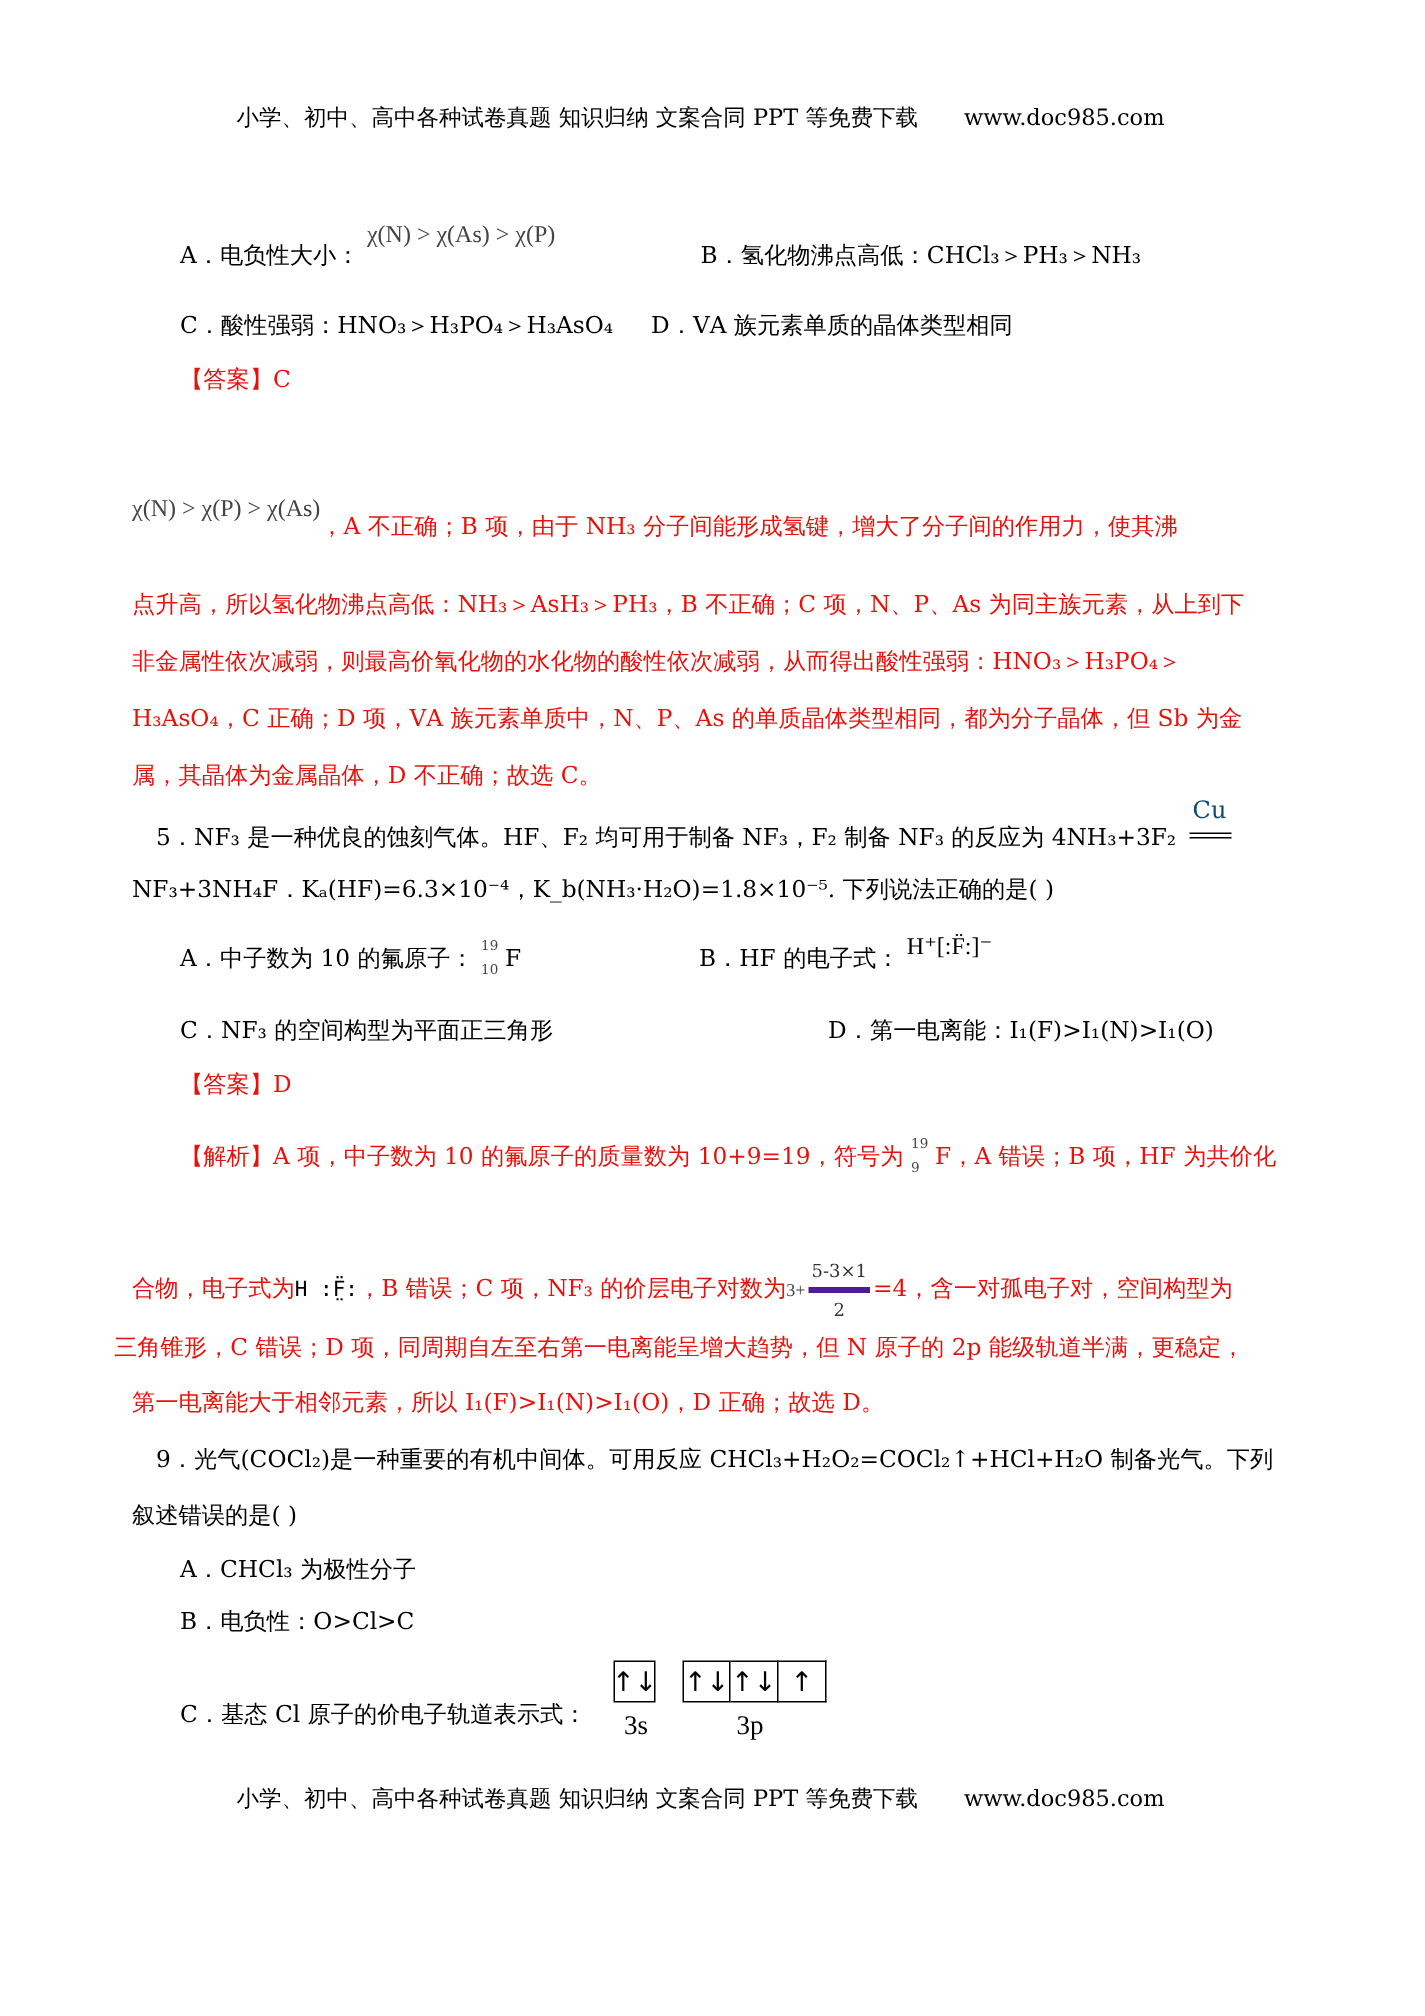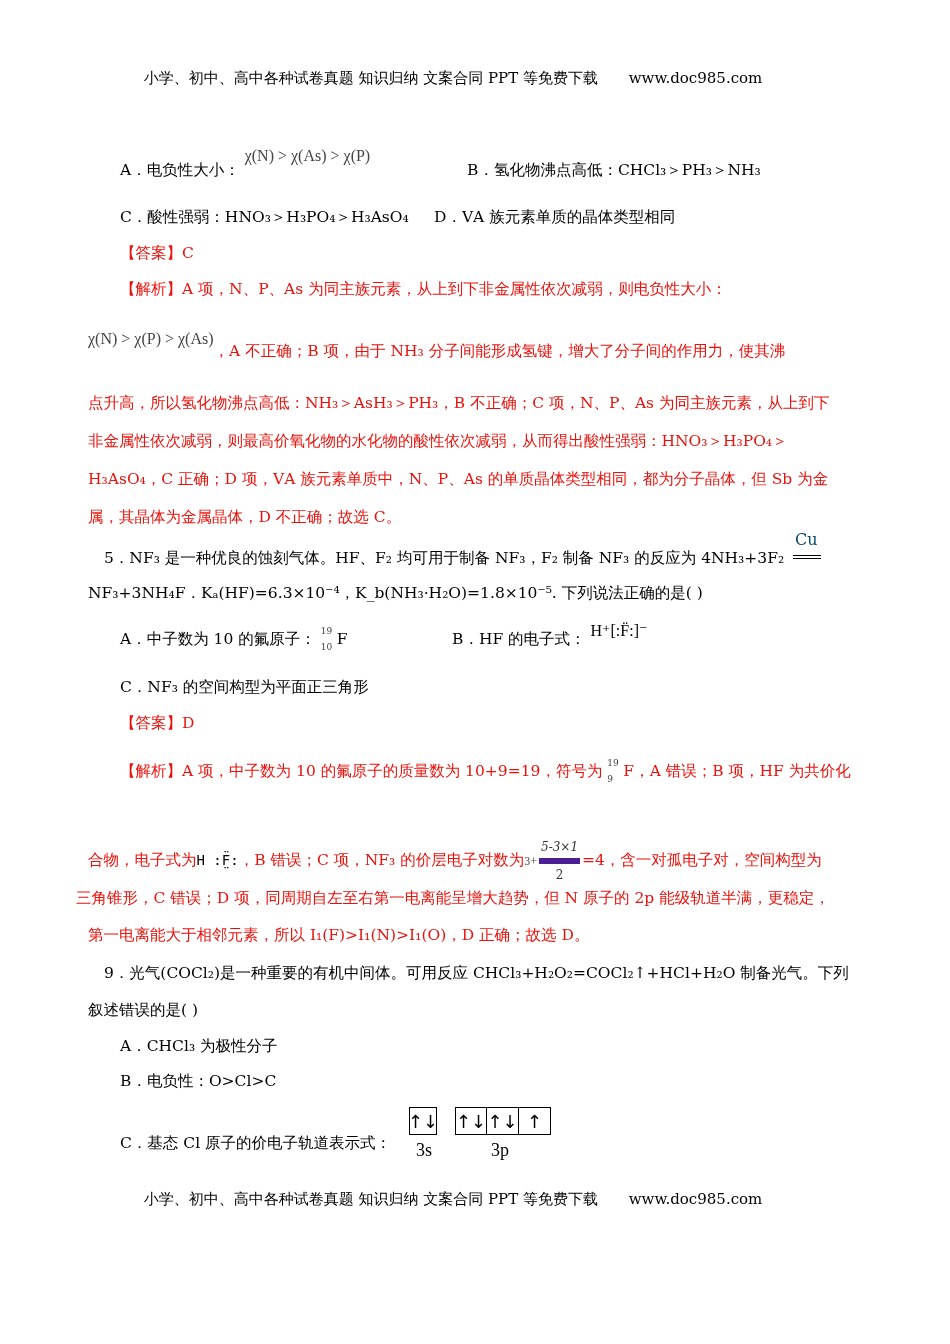--- a/index.html
+++ b/index.html
@@ -1,29 +1,29 @@
 <!DOCTYPE html>
 <html><head>
 <meta charset="utf-8">
 <style>
   html, body { margin:0; padding:0; background:#ffffff; }
   body { width:950px; height:1344px; position:relative; overflow:hidden;
          font-family:"DejaVu Serif","Liberation Serif",serif; color:#000; }
   .page { position:absolute; left:0; top:0; width:950px; height:1344px; }
   .line { position:absolute; white-space:nowrap; font-size:15.5px; line-height:22px; }
-  .hdr { position:absolute; left:0; width:906px; text-align:center; font-size:15px; white-space:nowrap; }
+  .hdr { position:absolute; left:14px; width:906px; text-align:center; font-size:15px; white-space:nowrap; }
   .hdr .url { margin-left:26px; }
   .red { color:#e8120c; }
   .math { font-family:"Liberation Serif","DejaVu Serif",serif; font-size:16px; color:#444; }
   .eq { display:inline-block; position:relative; width:36px; height:20px; vertical-align:-2px; }
   .eq .cu { position:absolute; left:6px; top:-16px; font-size:16px; color:#0c4a6e; }
   .eq .b1 { position:absolute; left:4px; right:4px; top:10px; border-top:1.5px solid #000; }
   .eq .b2 { position:absolute; left:4px; right:4px; top:13px; border-top:1.5px solid #000; }
   .frac { display:inline-block; vertical-align:middle; text-align:center; font-size:12px; color:#333; margin:0 2px; }
-  .frac .num { display:block; border-bottom:6px solid #4c1d95; padding:0 2px;font-style:italic; }
+  .frac .num { display:block; border-bottom:4px solid #4c1d95; padding:0 2px; }
   .frac .den { display:block; }
   .iso { display:inline-block; position:relative; width:16px; height:20px; vertical-align:bottom; }
   .iso .mass { position:absolute; left:0; top:-10px; font-size:9px; color:#444; }
   .iso .atn { position:absolute; left:0; top:6px; font-size:9px; color:#444; }
   .orb { position:absolute; display:flex; }
   .box { width:28px; height:28px; border:1.5px solid #000; box-sizing:border-box; display:flex; align-items:center; justify-content:center; font-size:18px; font-family:"DejaVu Sans",sans-serif; }
   .box + .box { border-left:none; }
   .orb-label { position:absolute; font-size:18px; font-family:"Liberation Serif",serif; }
 </style>
 </head>
@@ -38,21 +38,20 @@
 
   <div class="line" style="left:120px;top:159px;">
     <span>A．电负性大小：</span>
     <span class="math" style="position:relative;top:-14px;">χ(N) &gt; χ(As) &gt; χ(P)</span>
   </div>
   <div class="line" style="left:467px;top:159px;">B．氢化物沸点高低：CHCl₃＞PH₃＞NH₃</div>
   <div class="line" style="left:120px;top:206px;">C．酸性强弱：HNO₃＞H₃PO₄＞H₃AsO₄</div>
   <div class="line" style="left:434px;top:206px;">D．ⅤA 族元素单质的晶体类型相同</div>
 
   <div class="line red" style="left:120px;top:242px;">【答案】C</div>
-  <div class="line red" style="left:120px;top:278px;">【解析】A 项，N、P、As 为同主族元素，从上到下非金属性依次减弱，则电负性大小：</div>
   <div class="line red" style="left:88px;top:340px;">
     <span class="math" style="position:relative;top:-12px;">χ(N) &gt; χ(P) &gt; χ(As)</span><span>，A 不正确；B 项，由于 NH₃ 分子间能形成氢键，增大了分子间的作用力，使其沸</span>
   </div>
   <div class="line red" style="left:88px;top:392px;">点升高，所以氢化物沸点高低：NH₃＞AsH₃＞PH₃，B 不正确；C 项，N、P、As 为同主族元素，从上到下</div>
   <div class="line red" style="left:88px;top:430px;">非金属性依次减弱，则最高价氧化物的水化物的酸性依次减弱，从而得出酸性强弱：HNO₃＞H₃PO₄＞</div>
   <div class="line red" style="left:88px;top:468px;">H₃AsO₄，C 正确；D 项，ⅤA 族元素单质中，N、P、As 的单质晶体类型相同，都为分子晶体，但 Sb 为金</div>
   <div class="line red" style="left:88px;top:506px;">属，其晶体为金属晶体，D 不正确；故选 C。</div>
 
   <div class="line" style="left:104px;top:545px;">
     <span>5．NF₃ 是一种优良的蚀刻气体。HF、F₂ 均可用于制备 NF₃，F₂ 制备 NF₃ 的反应为 4NH₃+3F₂</span>
@@ -63,25 +62,26 @@
   </div>
   <div class="line" style="left:88px;top:582px;">NF₃+3NH₄F．Kₐ(HF)=6.3×10⁻⁴，K_b(NH₃·H₂O)=1.8×10⁻⁵. 下列说法正确的是(    )</div>
 
   <div class="line" style="left:120px;top:628px;">
     <span>A．中子数为 10 的氟原子：</span>
     <span class="iso">
       <span class="mass">19</span>
       <span class="atn">10</span>
     </span><span>F</span>
   </div>
-  <div class="line" style="left:452px;top:628px;">
+  <div class="line" style="left:466px;top:628px;">
     <span>B．HF 的电子式：</span>
     <span class="math" style="position:relative;top:-8px;color:#000;">H⁺[:F̈:]⁻</span>
   </div>
   <div class="line" style="left:120px;top:676px;">C．NF₃ 的空间构型为平面正三角形</div>
+  <div class="line" style="left:552px;top:676px;">D．第一电离能：I₁(F)&gt;I₁(N)&gt;I₁(O)</div>
 
   <div class="line red" style="left:120px;top:712px;">【答案】D</div>
   <div class="line red" style="left:120px;top:760px;">
     <span>【解析】A 项，中子数为 10 的氟原子的质量数为 10+9=19，符号为</span>
     <span class="iso">
       <span class="mass">19</span>
       <span class="atn">9</span>
     </span><span>F</span><span>，A 错误；B 项，HF 为共价化</span>
   </div>
   <div class="line red" style="left:88px;top:836px;">

